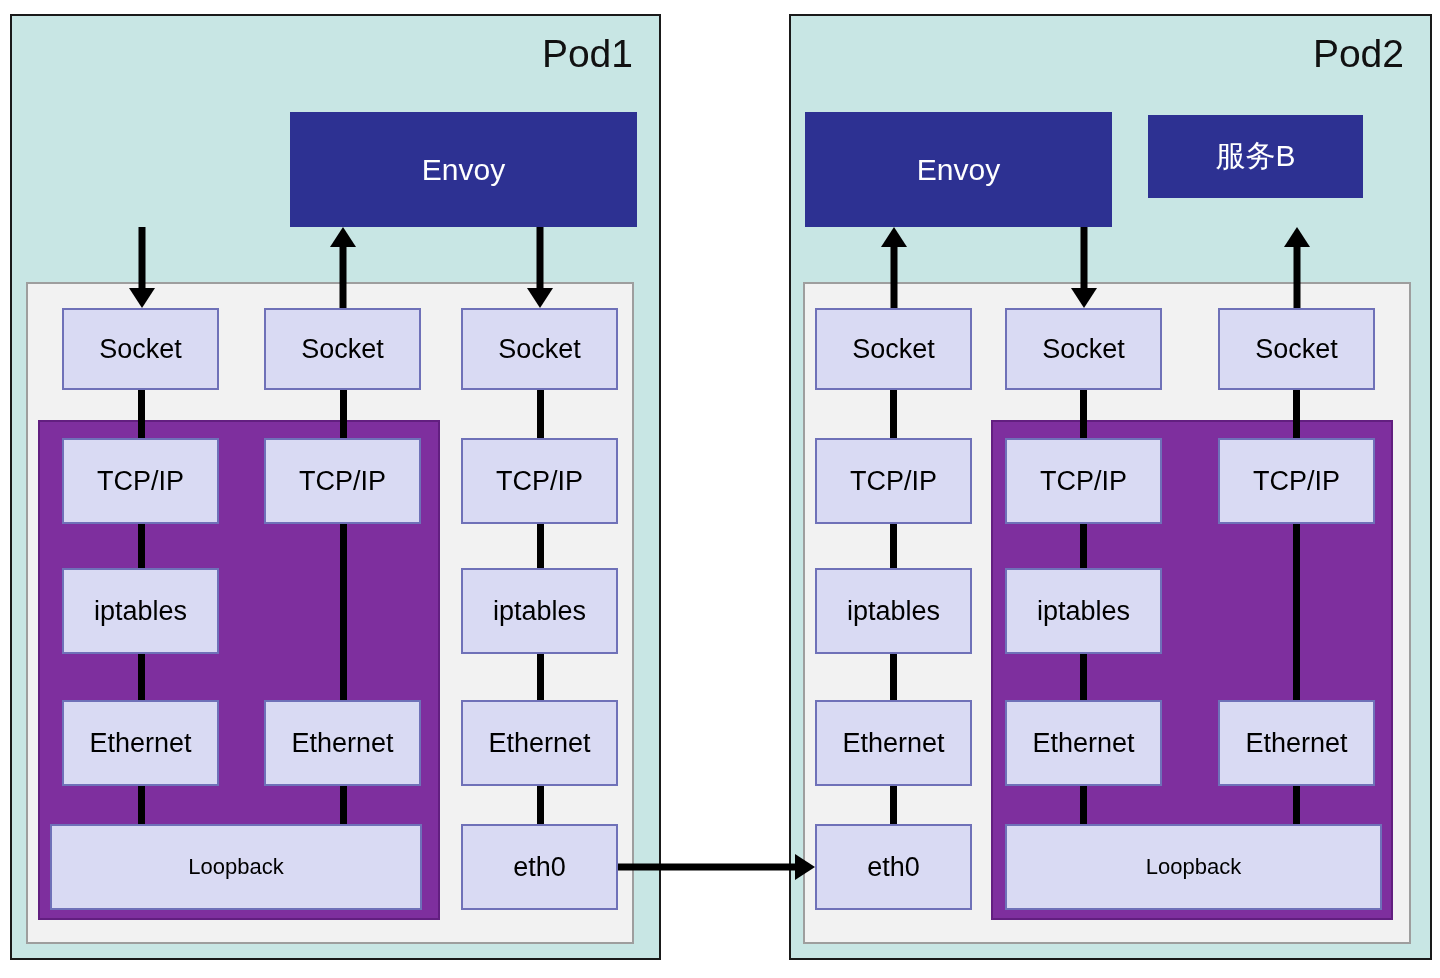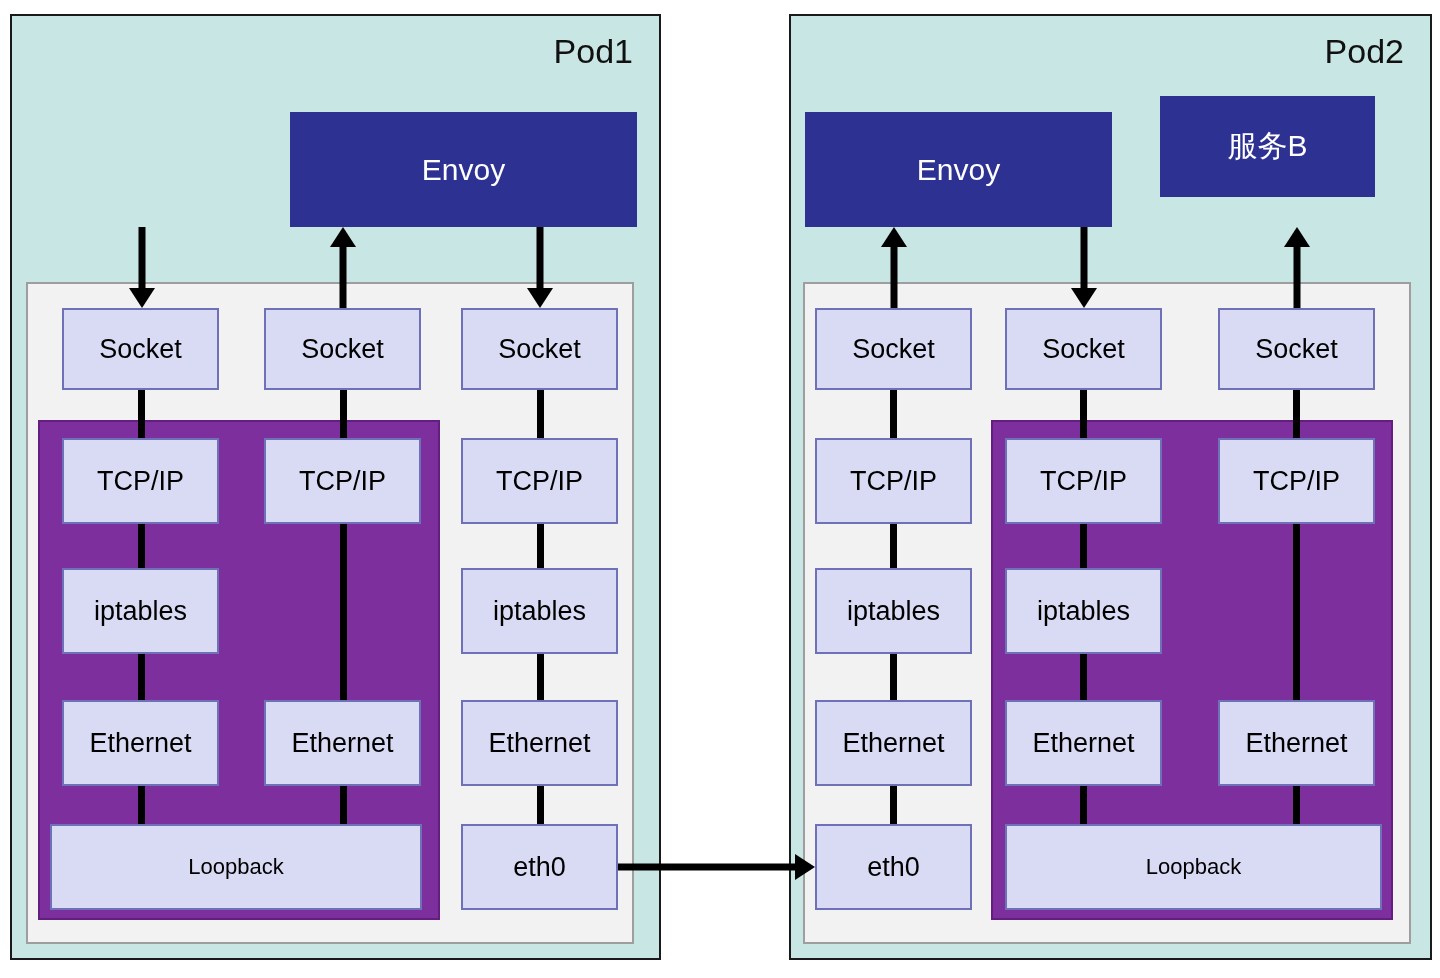--- a/index.html
+++ b/index.html
@@ -1,20 +1,20 @@
 <!DOCTYPE html>
 <html style="--pod-background: #c8e6e4; --pod-border: #1a1a1a; --service-box: #2d3192; --service-text: #ffffff; --inner-panel: #f2f2f2; --loopback-panel: #7e2f9e; --stack-box-fill: #d9daf3; --stack-box-border: #6f71b8; --arrow: #000000;"><head>
 <meta charset="utf-8">
 <style>
   * { margin:0; padding:0; box-sizing:border-box; }
   html,body { background:#ffffff; }
   body { font-family:"Liberation Sans","DejaVu Sans",sans-serif; color:#000; }
   .canvas { position:relative; width:1440px; height:978px; background:#ffffff; overflow:hidden; }
   .pod { position:absolute; background:var(--pod-background,#c8e6e4); border:2px solid var(--pod-border,#1a1a1a); }
-  .pod-title { position:absolute; top:16px; right:26px; font-size:34px; color:#111; }
+  .pod-title { position:absolute; top:16px; right:26px; font-size:39px; color:#111; }
   .dark-box { position:absolute; background:var(--service-box,#2d3192); color:var(--service-text,#ffffff);
               display:flex; align-items:center; justify-content:center; font-size:30px; z-index:4; }
   .inner { position:absolute; background:var(--inner-panel,#f2f2f2); border:2px solid #9e9e9e;text-align:right; }
   .purple { position:absolute; background:var(--loopback-panel,#7e2f9e); border:2px solid #621f80; z-index:1; }
   .vline { position:absolute; width:7px; background:var(--arrow,#000); z-index:2; }
   .sbox { position:absolute; background:var(--stack-box-fill,#d9daf3); border:2px solid var(--stack-box-border,#6f71b8);
           display:flex; align-items:center; justify-content:center; font-size:27px; z-index:3; }
   .sbox.wide { font-size:22px; }
   .arrow { position:absolute; z-index:6; }
   .shaft-v { position:absolute; left:50%; transform:translateX(-50%); width:7px; background:var(--arrow,#000); }
@@ -74,21 +74,21 @@
 
   <div class="arrow" style="left:618px; top:854px; width:197px; height:26px;">
     <div class="shaft-h" style="left:0; width:179px;"></div>
     <div class="head-right"></div>
   </div>
 
   <div class="pod" style="left:789px; top:14px; width:643px; height:946px;">
     <div class="pod-title">Pod2</div>
 
     <div class="dark-box" style="left:14px; top:96px; width:307px; height:115px;">Envoy</div>
-    <div class="dark-box" style="left:357px; top:80px; width:215px; height:101px;margin-left:12px;">服务B</div>
+    <div class="dark-box" style="left:357px; top:99px; width:215px; height:83px;">服务B</div>
 
     <div class="arrow" style="left:90px; top:211px; width:26px; height:81px;">
       <div class="head-up" style="top:0;"></div>
       <div class="shaft-v" style="top:18px; height:63px;"></div>
     </div>
     <div class="arrow" style="left:280px; top:211px; width:26px; height:81px;">
       <div class="shaft-v" style="top:0; height:63px;"></div>
       <div class="head-down" style="top:61px;"></div>
     </div>
     <div class="arrow" style="left:493px; top:211px; width:26px; height:81px;">

